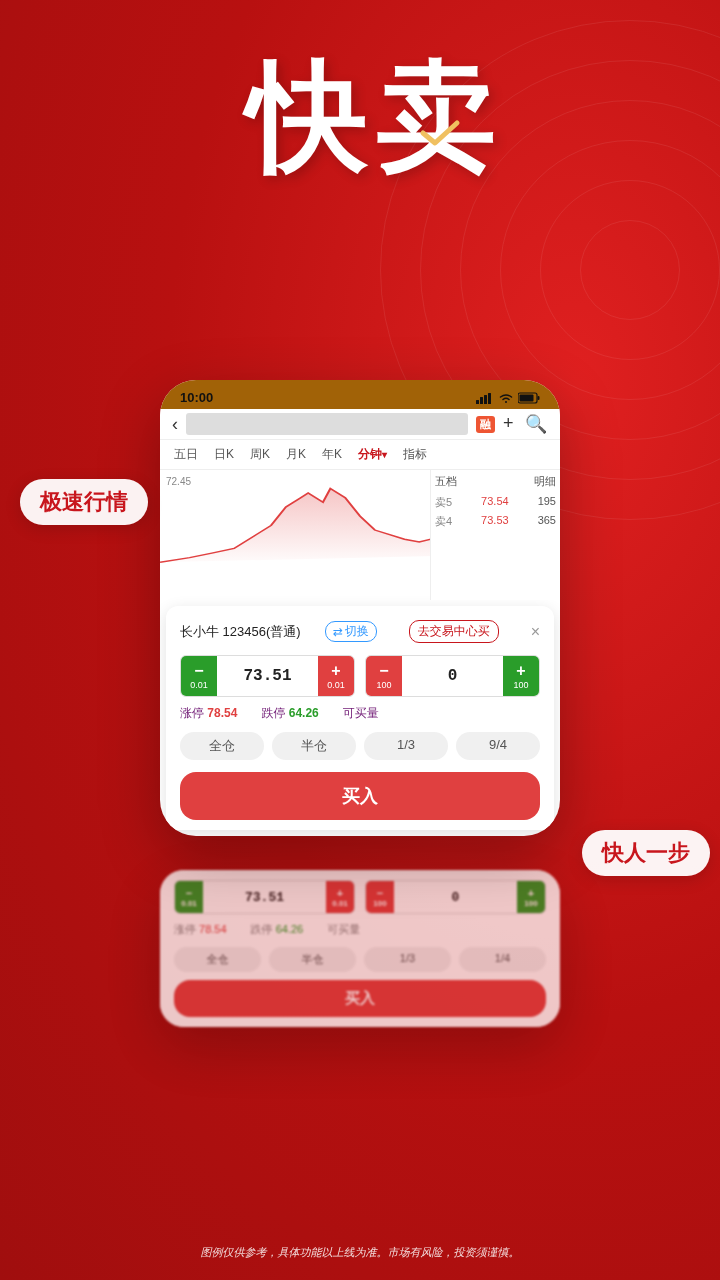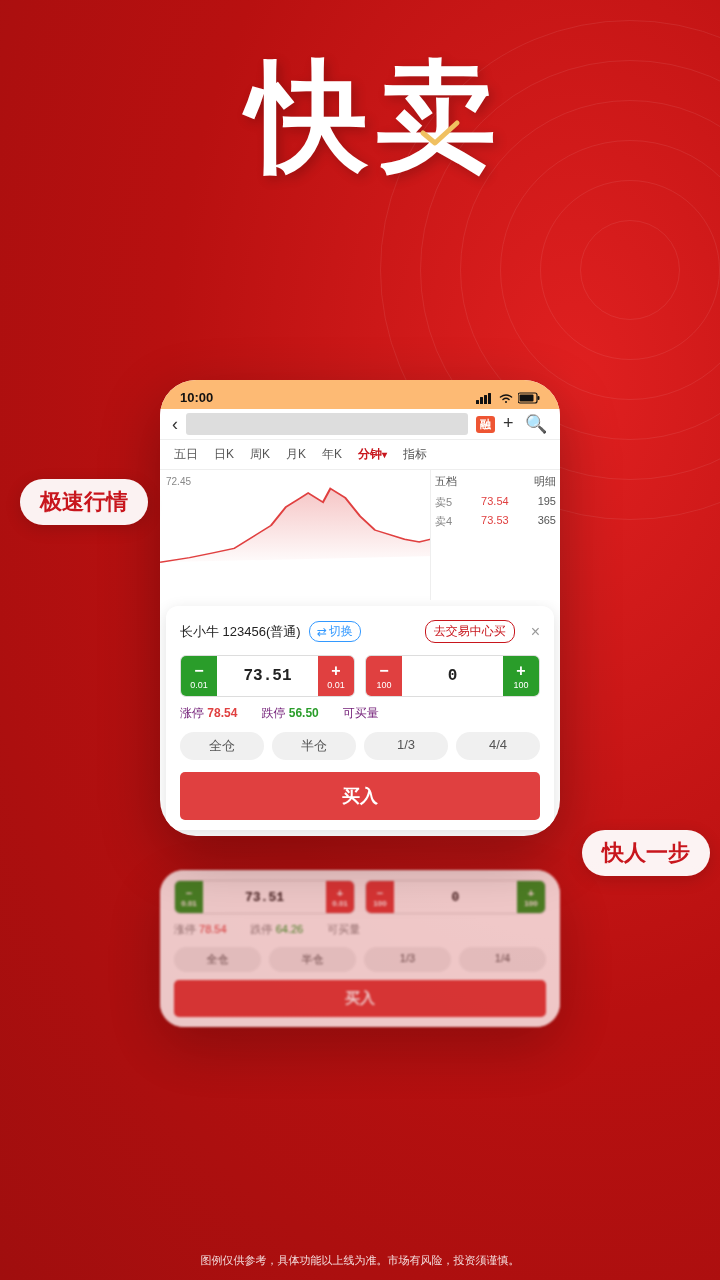--- a/index.html
+++ b/index.html
@@ -61,21 +61,21 @@
       z-index: 20;
     }
     .phone {
       background: white;
       border-radius: 36px;
       overflow: hidden;
       box-shadow: 0 20px 60px rgba(0,0,0,0.3);
       position: relative;
     }
     .phone-status {
-      background: #fdba74;
+      background: #a16207;
       display: flex;
       justify-content: space-between;
       align-items: center;
       padding: 10px 20px 4px;
       font-size: 13px;
       font-weight: 600;
       color: #111;
     }
     .status-icons {
       display: flex;
@@ -189,21 +189,21 @@
     .trade-panel {
       background: white;
       border-radius: 12px;
       margin: 6px;
       padding: 14px 14px 10px;
       box-shadow: 0 4px 16px rgba(0,0,0,0.12);
     }
     .trade-account-row {
       display: flex;
       align-items: center;
-      gap: 8px;
+      gap: 24px;
       margin-bottom: 12px;
     }
     .trade-account-name {
       font-size: 13px;
       color: #222;
     }
     .trade-switch-btn {
       display: flex;
       align-items: center;
       gap: 2px;
@@ -297,21 +297,21 @@
       font-size: 13px;
       color: #555;
     }
     .trade-buy-btn {
       width: 100%;
       background: #e04040;
       color: white;
       font-size: 18px;
       font-weight: bold;
       border: none;
-      border-radius: 5px;
+      border-radius: 16px;
       padding: 12px 0;
       text-align: center;
     }
 
     
     .label-bubble {
       position: absolute;
       background: rgba(255,255,255,0.95);
       border-radius: 24px;
       padding: 8px 20px;
@@ -334,26 +334,27 @@
       z-index: 15;
       opacity: 0.85;
     }
     .phone-back .phone {
       border-radius: 24px;
     }
 
     
     .disclaimer {
       position: absolute;
-      bottom: 12px;
+      bottom: 20px;
       left: 0; right: 0;
       text-align: center;
       font-size: 11px;
       color: rgba(255,255,255,0.85);
       z-index: 100;
+      font-style: italic;
     }
   </style>
 </head>
 <body>
 
 <div class="bg">
 
   <div class="bg-circles">
     <div class="bg-circle" style="width:500px;height:500px;right:-100px;top:20px;"></div>
     <div class="bg-circle" style="width:420px;height:420px;right:-60px;top:60px;"></div>
@@ -518,33 +519,33 @@
       
       <div class="trade-info-row">
         <div class="trade-info-item">
           <span class="trade-info-label">涨停</span>
           <span> </span>
           <span class="trade-info-val-red">78.54</span>
         </div>
         <div class="trade-info-item">
           <span class="trade-info-label">跌停</span>
           <span> </span>
-          <span class="trade-info-val-green">56.50</span>
+          <span class="trade-info-val-green">64.26</span>
         </div>
         <div class="trade-info-item">
           <span class="trade-info-label">可买量</span>
         </div>
       </div>
 
       
       <div class="trade-qty-btns">
         <div class="trade-qty-btn">全仓</div>
         <div class="trade-qty-btn">半仓</div>
         <div class="trade-qty-btn">1/3</div>
-        <div class="trade-qty-btn">4/4</div>
+        <div class="trade-qty-btn">9/4</div>
       </div>
 
       
       <button class="trade-buy-btn">买入</button>
     </div>
   </div>
 </div>
 
 <div class="phone-back">
   <div class="phone" style="filter:blur(1px); opacity:0.9;">

